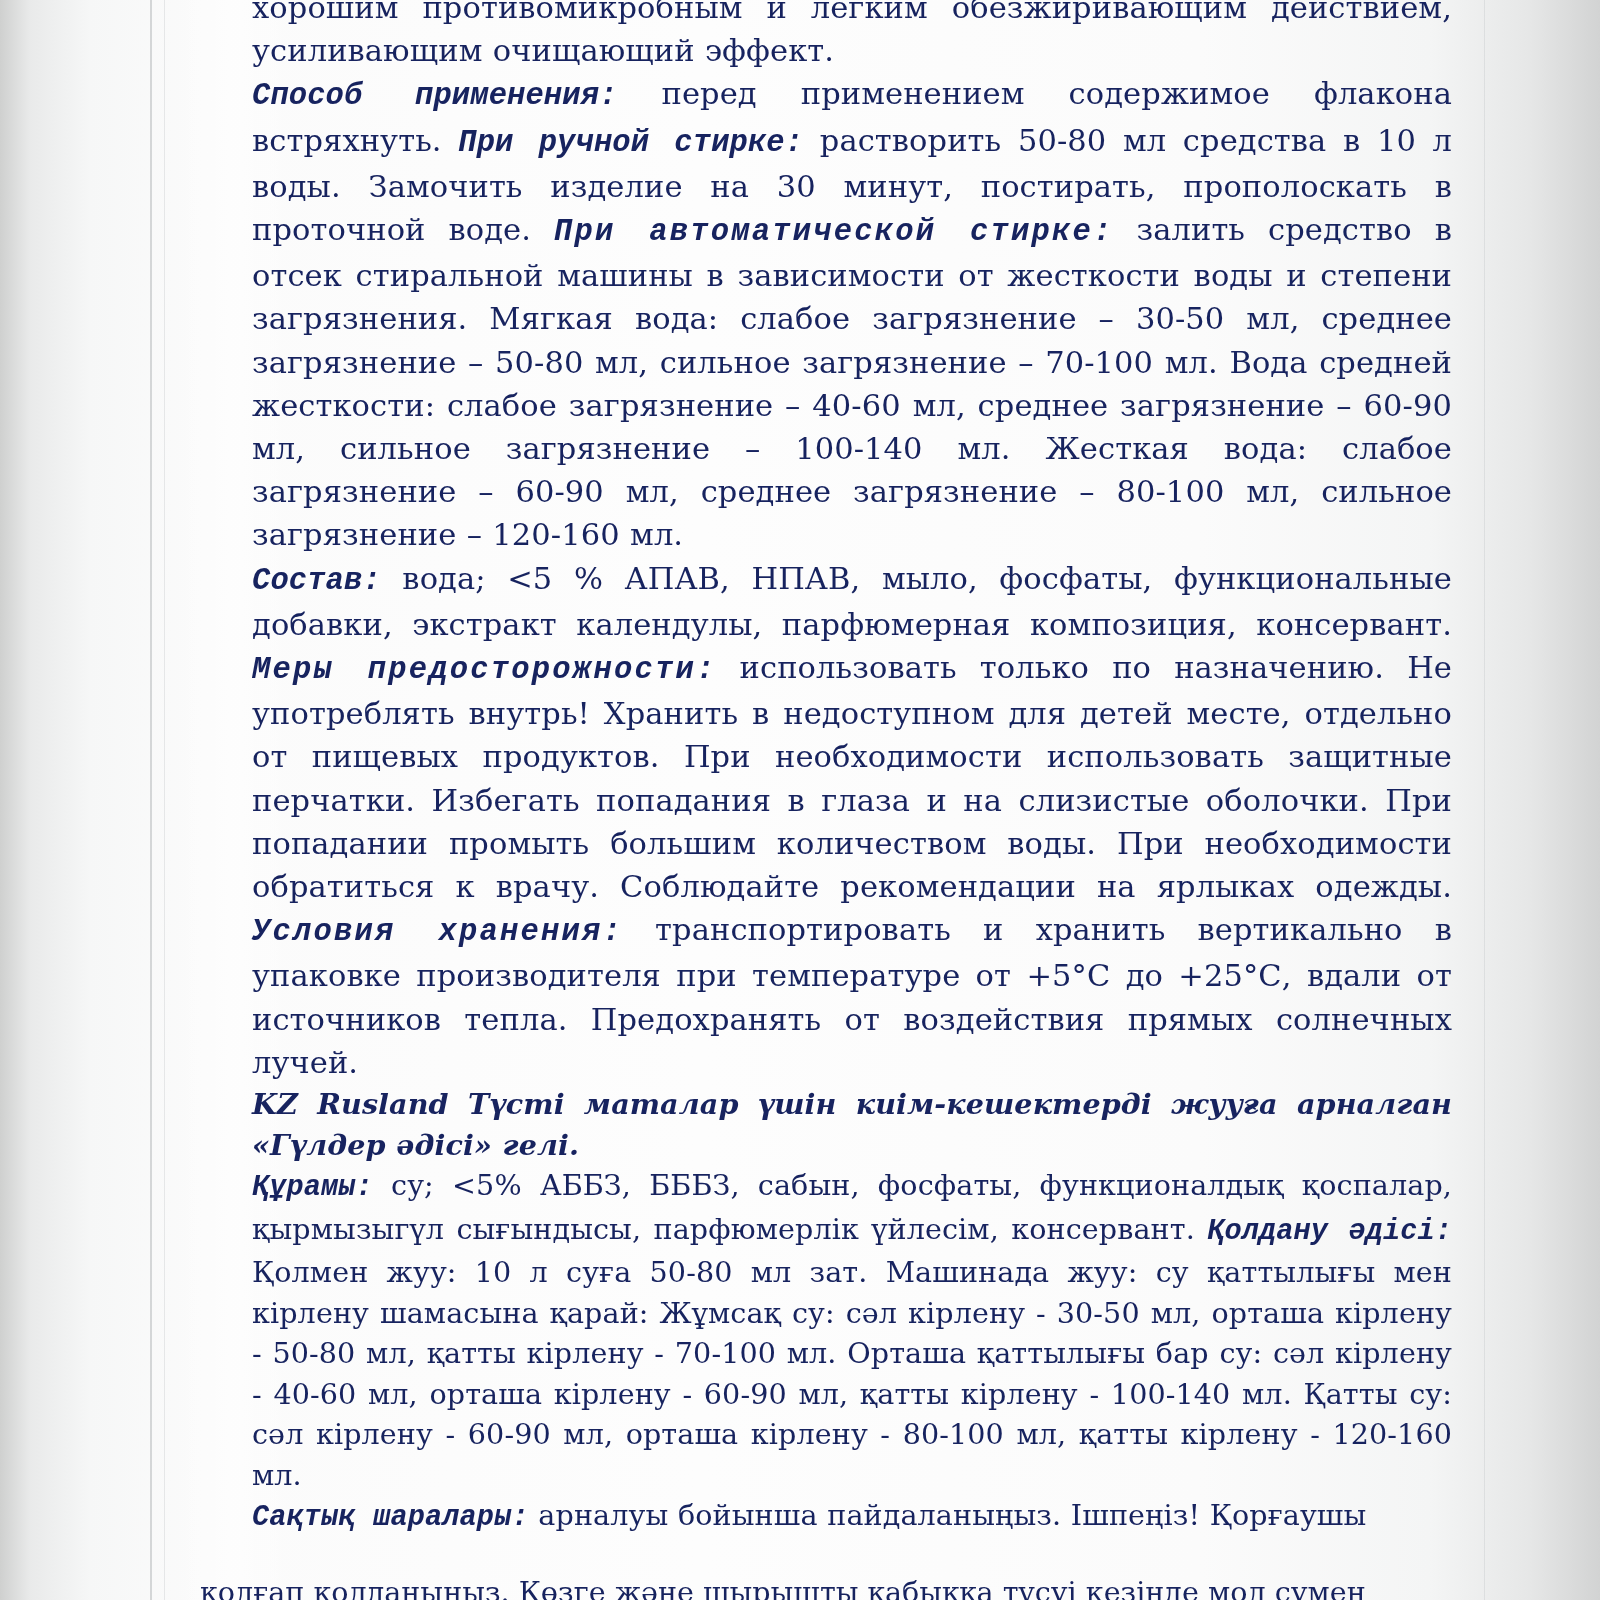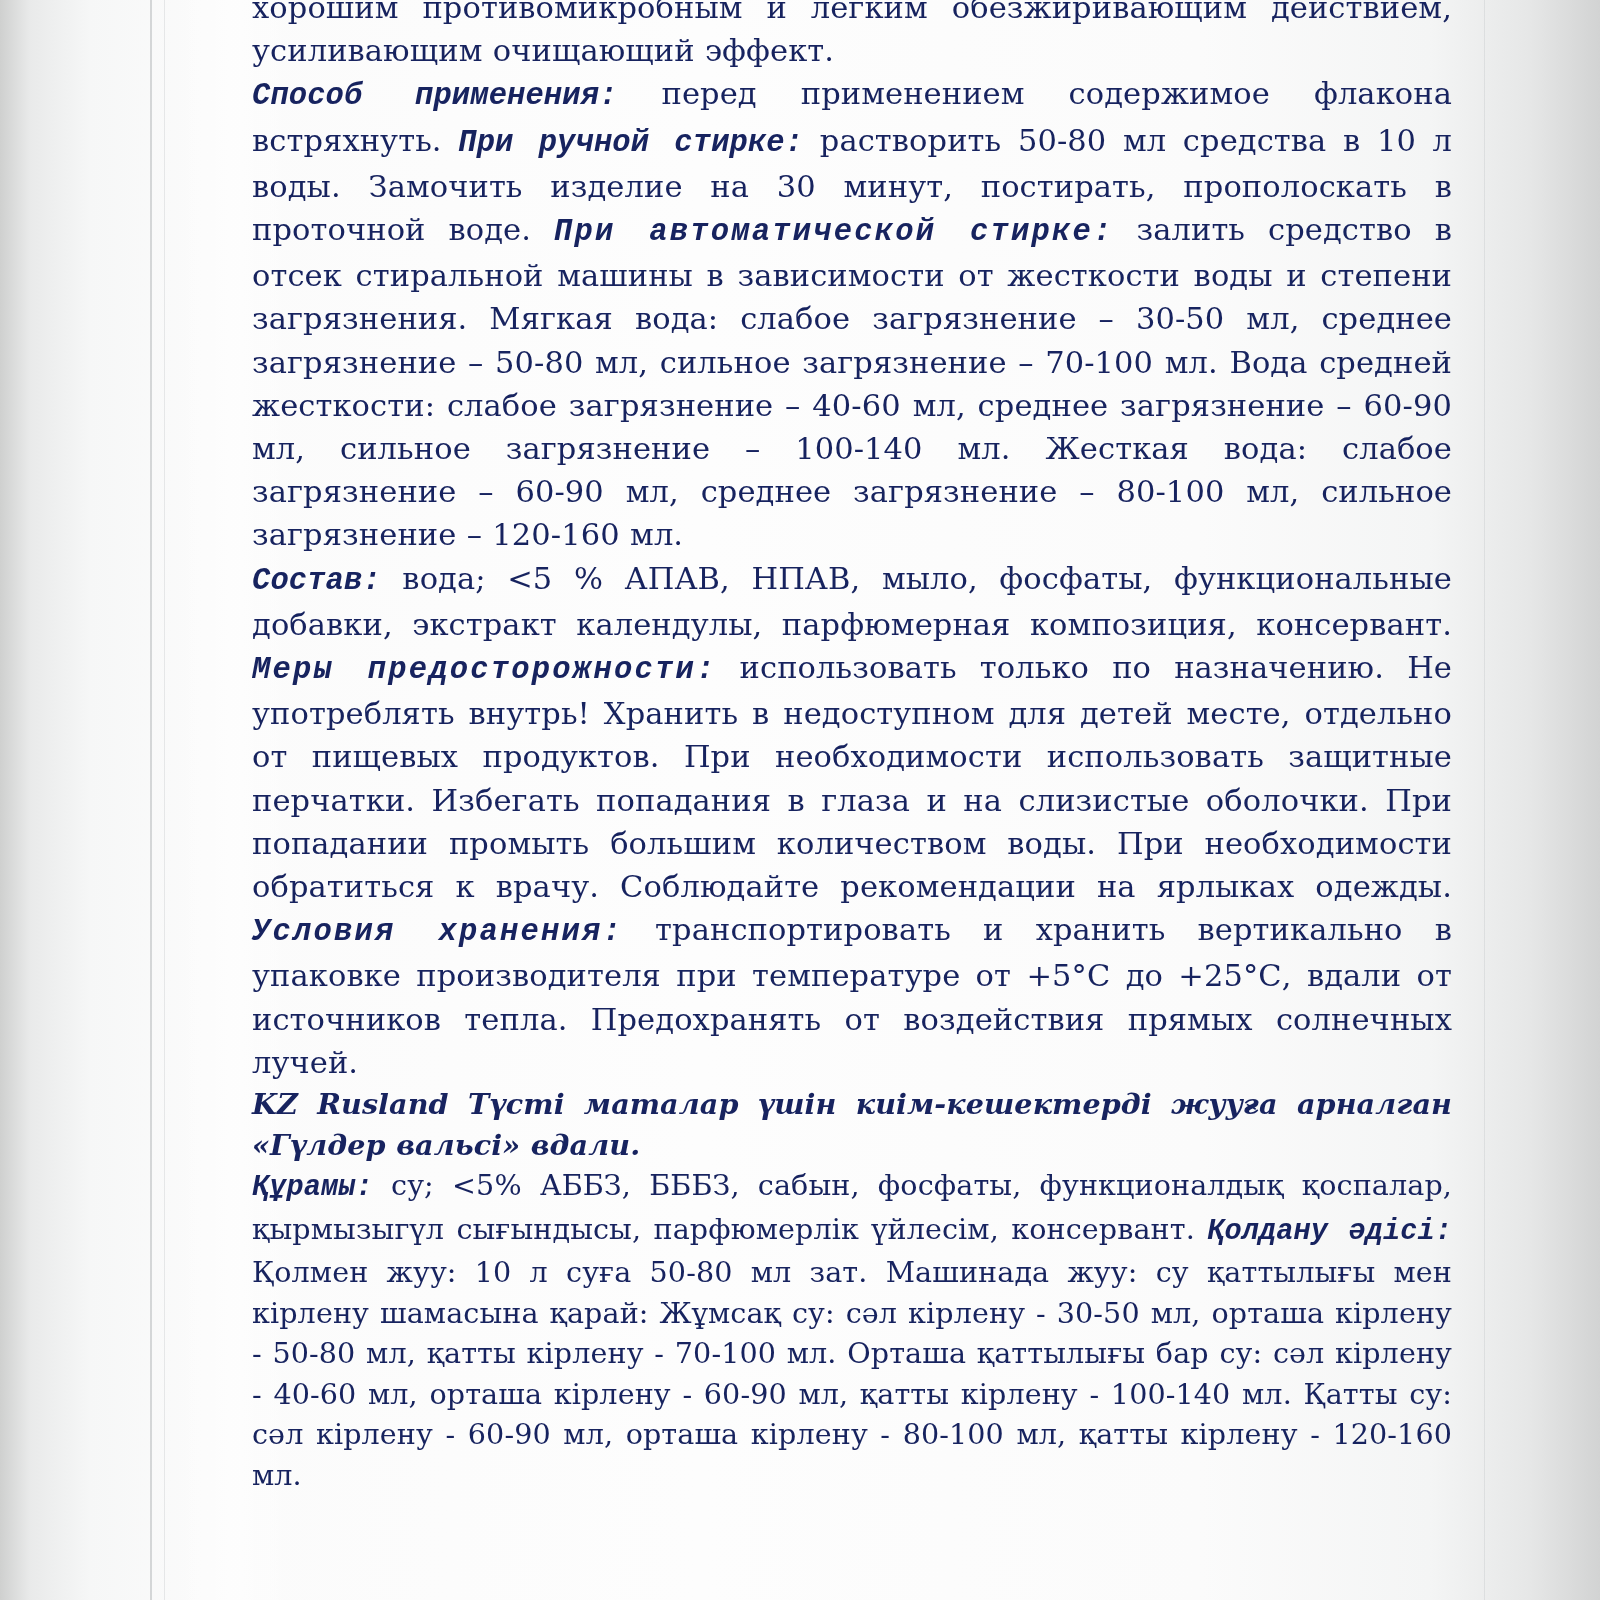--- a/index.html
+++ b/index.html
@@ -115,21 +115,23 @@
   <div class="sheen"></div>
 
   <div id="text-column">
 
     <p class="para first"><span>хорошим противомикробным и легким обезжиривающим действием, усиливающим очищающий эффект.</span></p>
 
     <p class="para"><span class="hd">Способ применения:</span><span> перед применением содержимое флакона встряхнуть. </span><span class="hd">При ручной стирке:</span><span> растворить 50-80 мл средства в 10 л воды. Замочить изделие на 30 минут, постирать, прополоскать в проточной воде. </span><span class="hd hdsp">При автоматической стирке:</span><span> залить средство в отсек стиральной машины в зависимости от жесткости воды и степени загрязнения. Мягкая вода:  слабое загрязнение – 30-50 мл, среднее загрязнение – 50-80 мл, сильное загрязнение – 70-100 мл. Вода средней жесткости: слабое загрязнение – 40-60 мл, среднее загрязнение – 60-90 мл, сильное загрязнение – 100-140 мл. Жесткая вода: слабое загрязнение – 60-90 мл, среднее загрязнение – 80-100 мл, сильное загрязнение – 120-160 мл.</span></p>
 
     <p class="para"><span class="hd">Состав:</span><span> вода; &lt;5 % АПАВ, НПАВ, мыло, фосфаты, функциональные добавки, экстракт календулы, парфюмерная композиция, консервант. </span><span class="hd hdsp">Меры предосторожности:</span><span> использовать только по назначению. Не употреблять внутрь! Хранить в недоступном для детей месте, отдельно от пищевых продуктов. При необходимости использовать защитные перчатки. Избегать попадания в глаза и на слизистые оболочки. При попадании промыть большим количеством воды. При необходимости обратиться к врачу. Соблюдайте рекомендации на ярлыках одежды. </span><span class="hd hdsp">Условия хранения:</span><span> транспортировать и хранить вертикально в упаковке производителя при температуре от +5°С до +25°С, вдали от источников тепла. Предохранять от воздействия прямых солнечных лучей.</span></p>
 
-    <p class="para kz"><span class="kz-title">KZ Rusland Түсті маталар үшін киім-кешектерді жууға арналган «Гүлдер вальсі» вдали.</span></p>
+    <p class="para kz"><span class="kz-title">KZ Rusland Түсті маталар үшін киім-кешектерді жууға арналган «Гүлдер әдісі» гелі.</span></p>
 
     <p class="para kz"><span class="hd">Құрамы:</span><span> су; &lt;5% АББЗ, БББЗ, сабын, фосфаты, функционалдық қоспалар, қырмызыгүл сығындысы, парфюмерлік үйлесім, консервант. </span><span class="hd">Қолдану әдісі:</span><span> Қолмен жуу: 10 л суға 50-80 мл зат. Машинада жуу: су қаттылығы мен кірлену шамасына қарай: Жұмсақ су: сәл кірлену - 30-50 мл, орташа кірлену - 50-80 мл, қатты кірлену - 70-100 мл. Орташа қаттылығы бар су: сәл кірлену - 40-60 мл, орташа кірлену - 60-90 мл, қатты кірлену - 100-140 мл. Қатты су: сәл кірлену - 60-90 мл, орташа кірлену - 80-100 мл, қатты кірлену - 120-160 мл.</span></p>
 
+    <p class="para kz"><span class="hd">Сақтық шаралары:</span><span> арналуы бойынша пайдаланыңыз. Ішпеңіз! Қорғаушы</span></p>
 
   </div>
 
+  <div id="clipped-bottom">колғап колданыныз. Көзге және шырышты қабыққа түсуі кезінде мол сумен</div>
 
 </div>
 
 </body></html>

